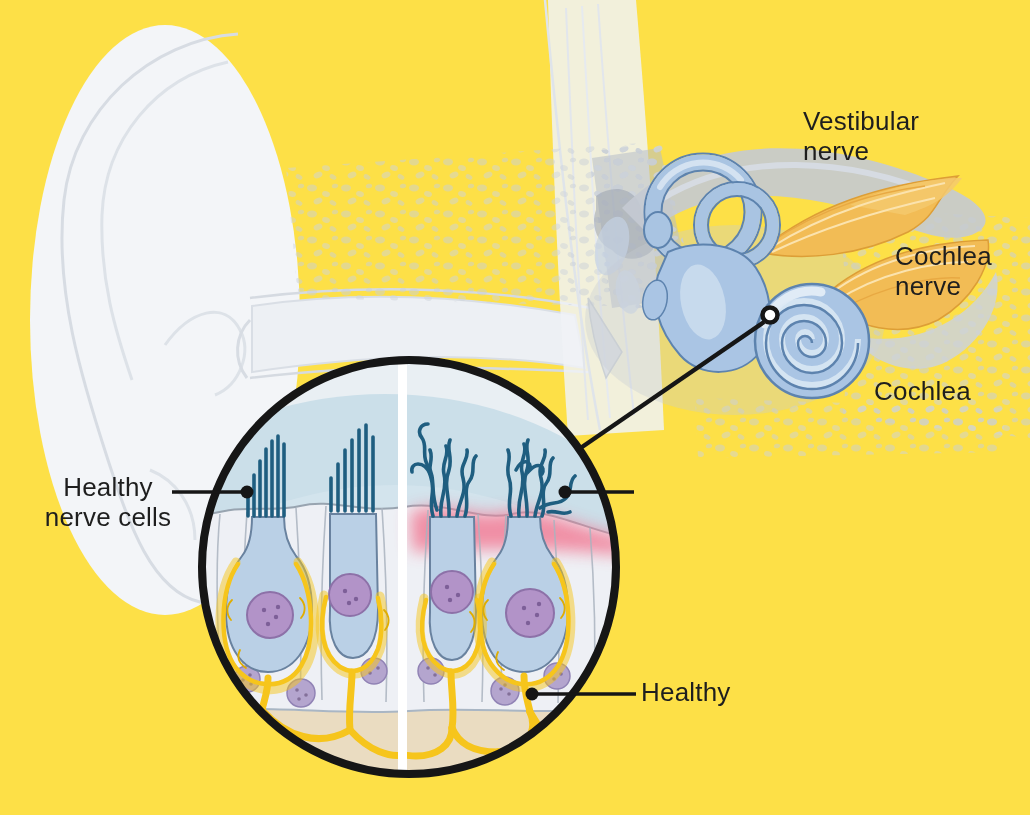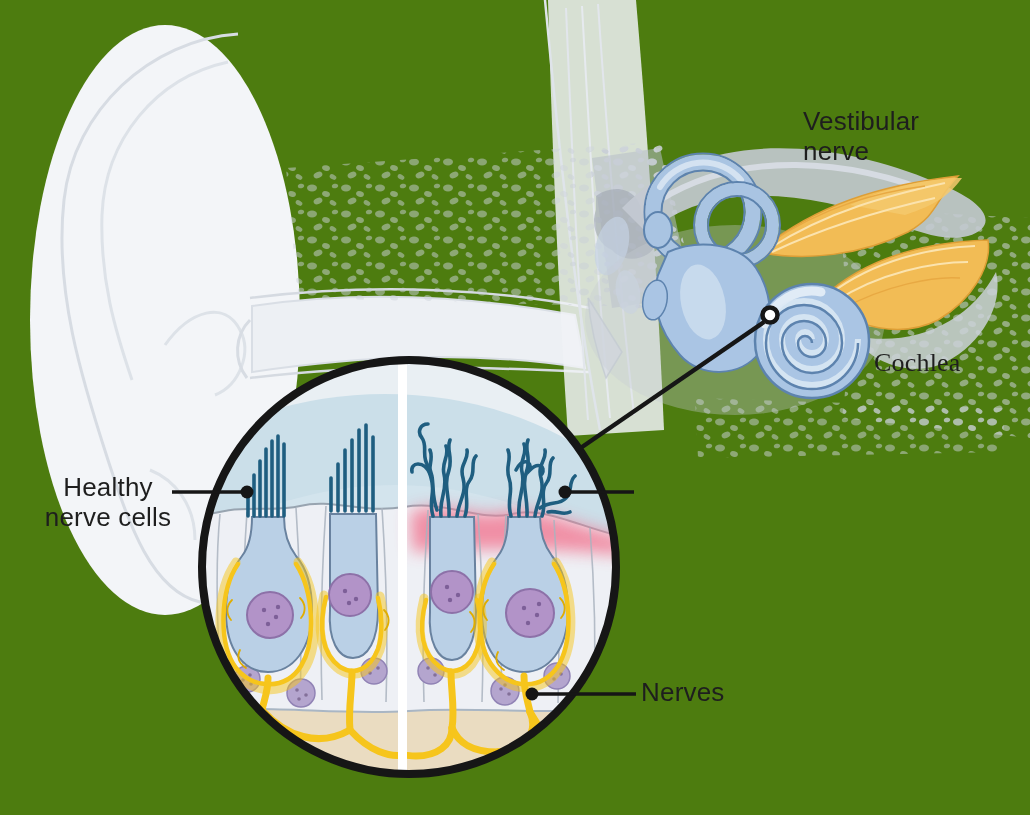--- a/index.html
+++ b/index.html
@@ -1,16 +1,16 @@
 <!DOCTYPE html>
 <html><head>
 <meta charset="utf-8">
 <style>
   html,body{margin:0;padding:0;background:#ffffff;}
-  #stage{position:relative;width:1030px;height:815px;background:#4d7c0f;overflow:hidden;
+  #stage{position:relative;width:1030px;height:815px;background:#fde047;overflow:hidden;
          font-family:"Liberation Sans", sans-serif;}
   #art{position:absolute;left:0;top:0;}
   .label{position:absolute;font-size:26px;line-height:1.16;color:#1e1e1e;
          font-family:"Liberation Sans", sans-serif;letter-spacing:.2px;}
   .label.center{text-align:center;}
 </style>
 </head>
 <body>
 
 <div id="stage">
@@ -297,16 +297,17 @@
     <line x1="172" y1="492" x2="243" y2="492" stroke-width="3.5"></line>
     <circle cx="247" cy="492" r="6.5" fill="#161616" stroke="none"></circle>
     <line x1="569" y1="492" x2="634" y2="492" stroke-width="3.5"></line>
     <circle cx="565" cy="492" r="6.5" fill="#161616" stroke="none"></circle>
     <line x1="536" y1="694" x2="636" y2="694" stroke-width="3.5"></line>
     <circle cx="532" cy="694" r="6.5" fill="#161616" stroke="none"></circle>
   </g>
 </svg>
 
   <div class="label" style="left:803px;top:106px;width:140px;">Vestibular nerve</div>
-  <div class="label" style="left:874px;top:348px;width:150px;font-family:Liberation Serif, serif;">Cochlea</div>
+  <div class="label" style="left:895px;top:241px;width:115px;">Cochlea nerve</div>
+  <div class="label" style="left:874px;top:376px;width:150px;">Cochlea</div>
   <div class="label center" style="left:44px;top:472px;width:128px;">Healthy nerve cells</div>
-  <div class="label" style="left:641px;top:677px;width:120px;">Nerves</div>
+  <div class="label" style="left:641px;top:677px;width:120px;">Healthy</div>
 </div>
 
 </body></html>

